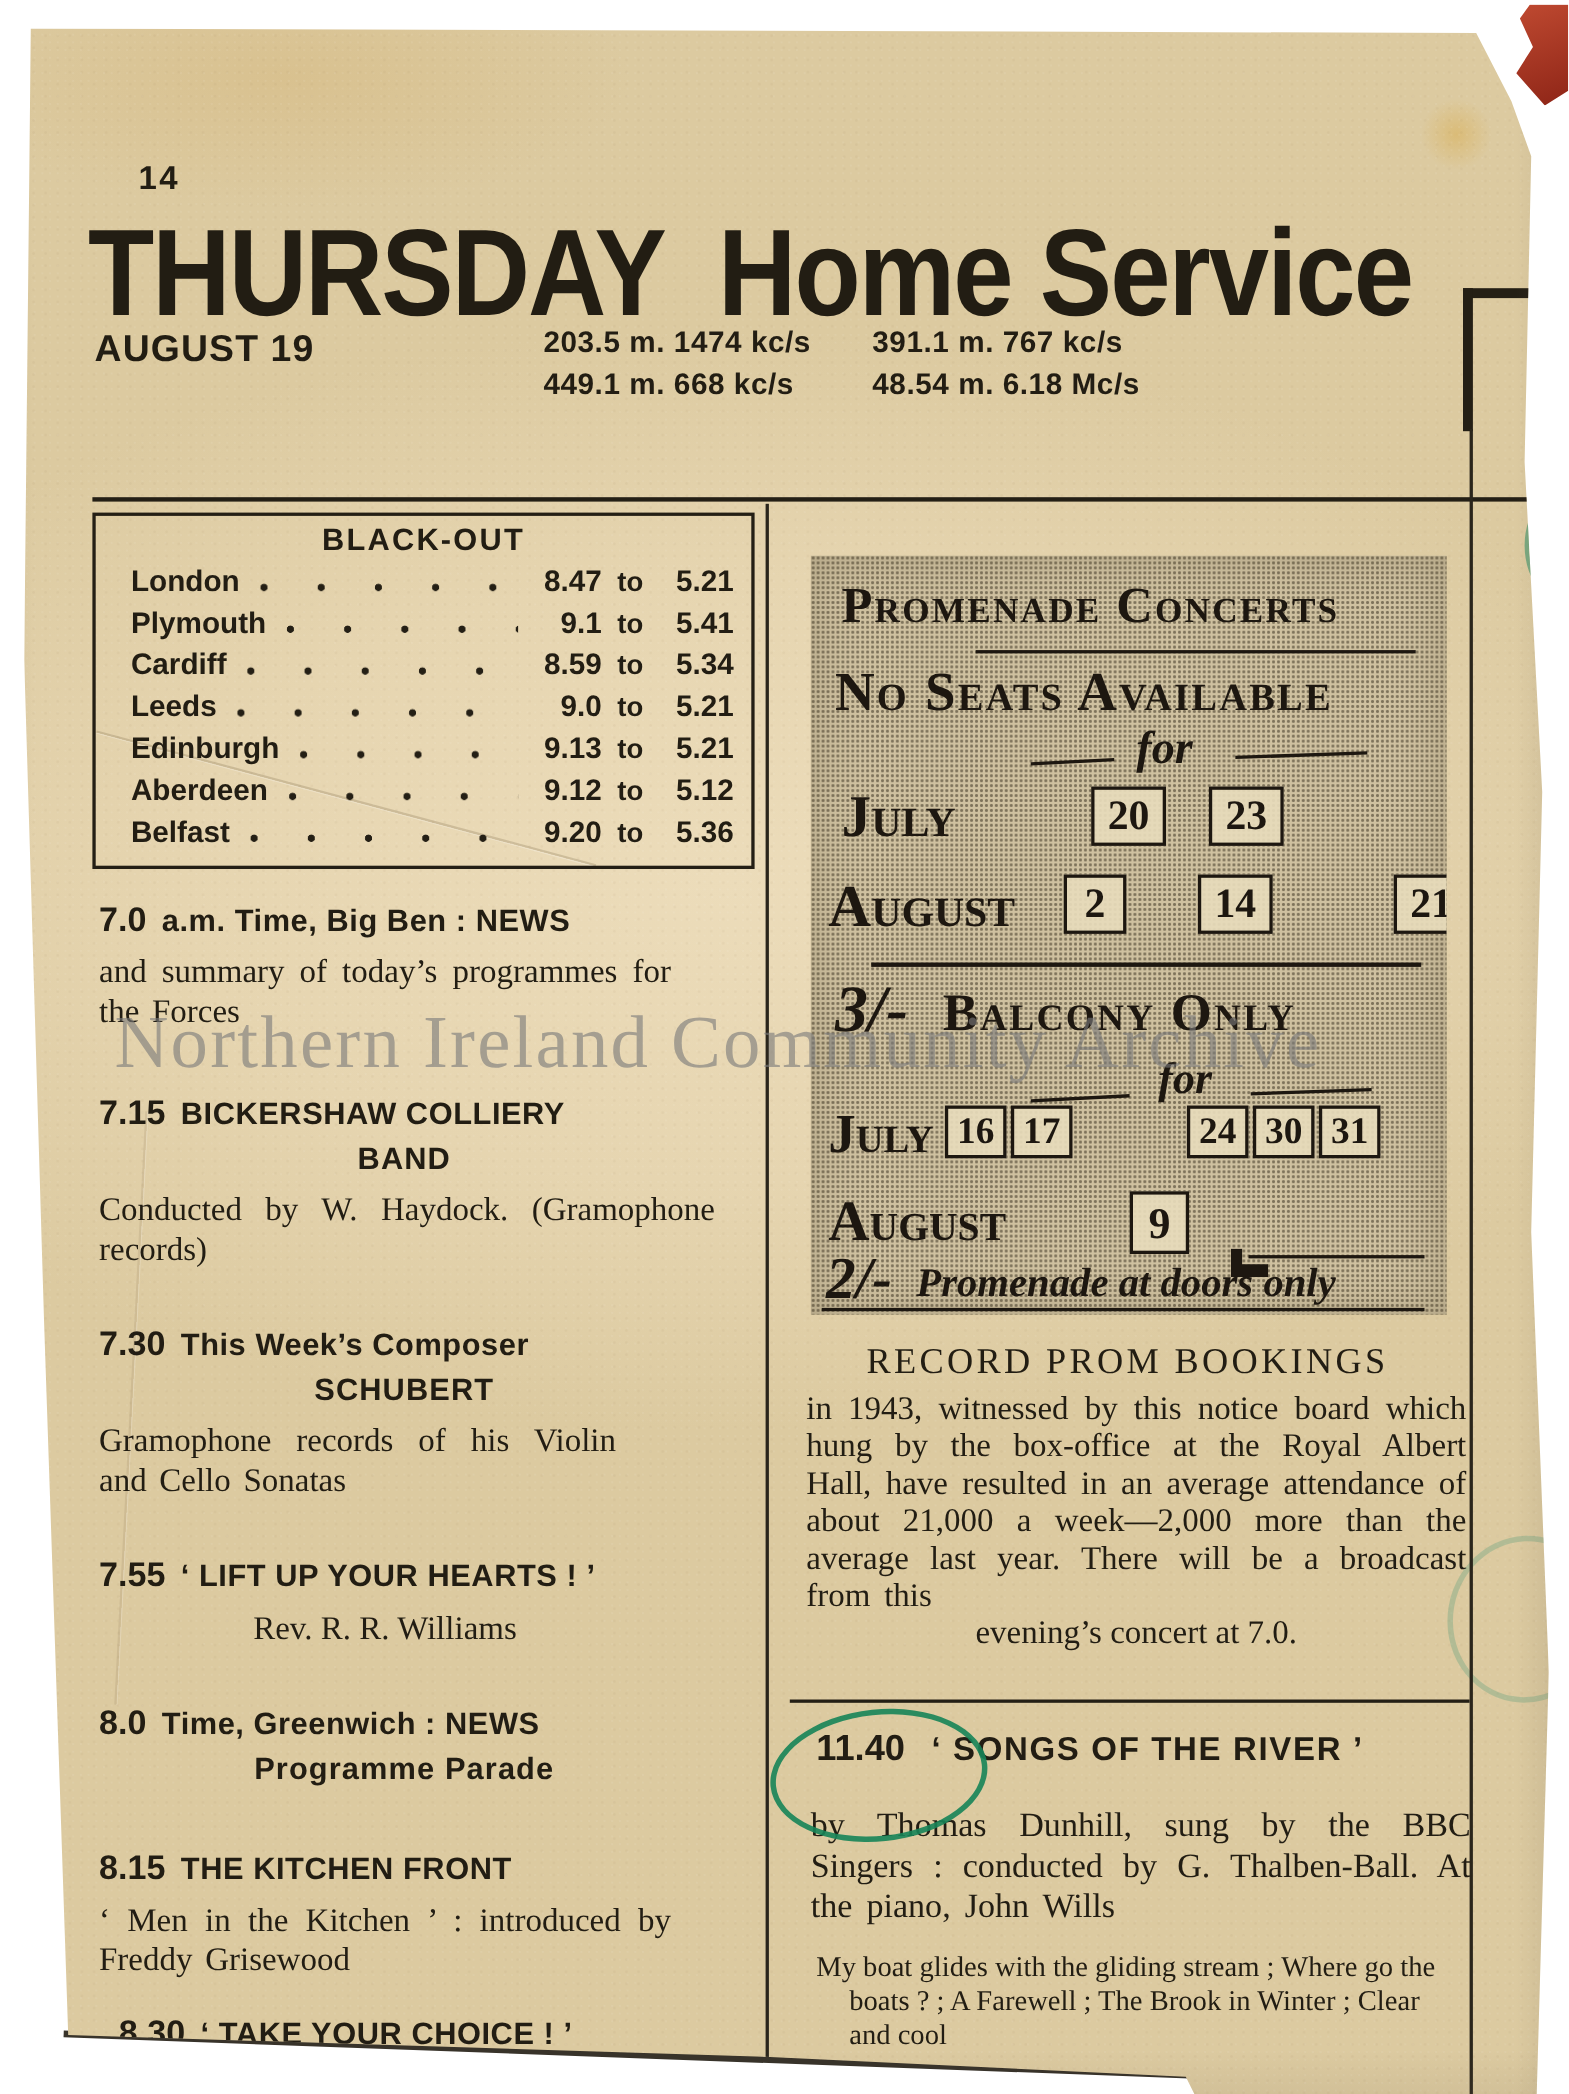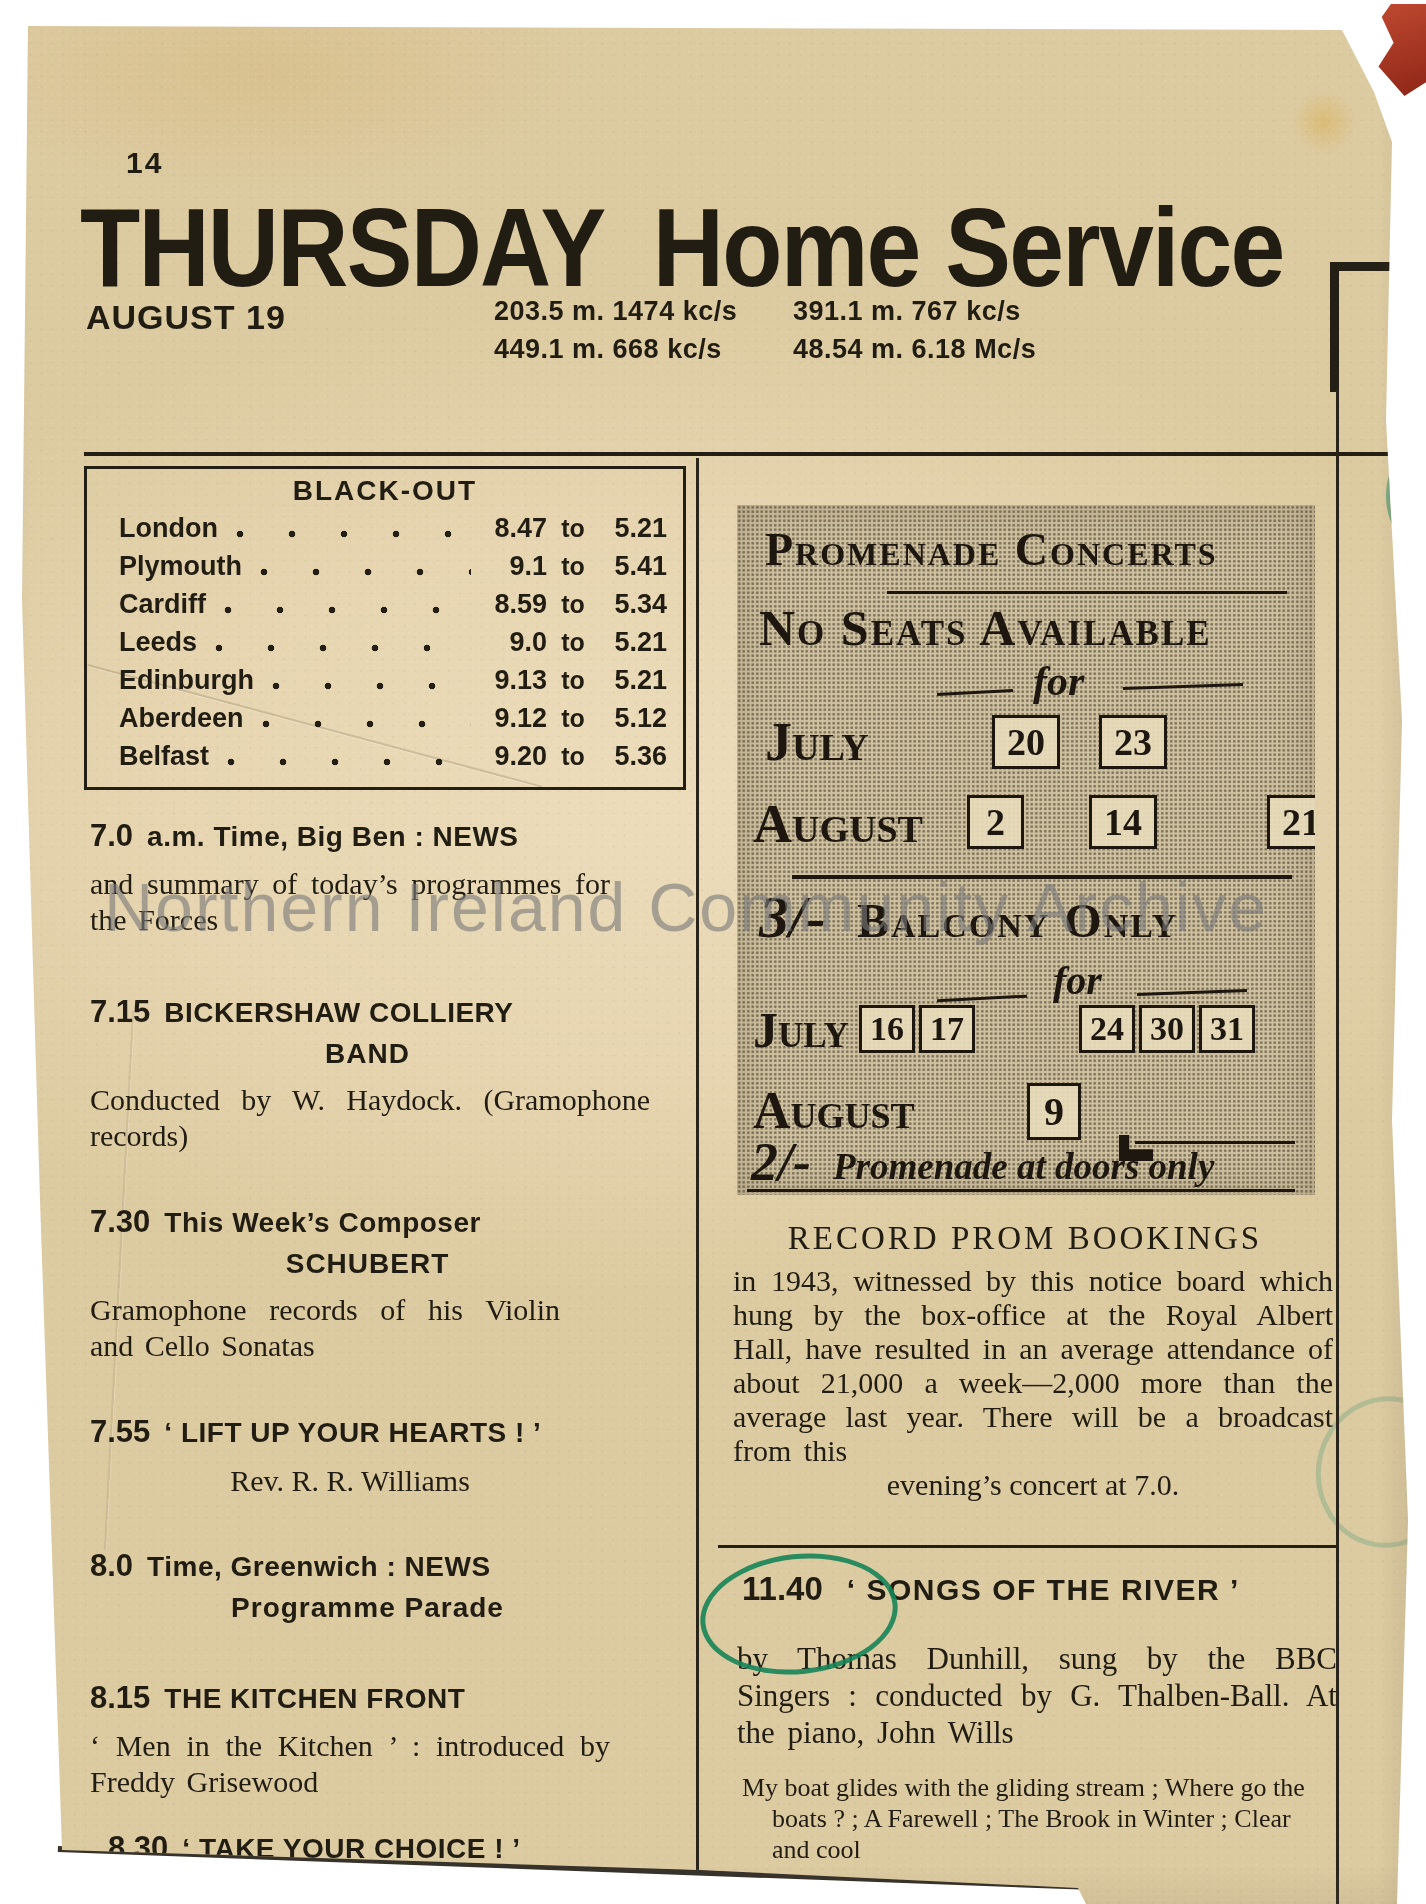--- a/index.html
+++ b/index.html
@@ -98,22 +98,22 @@
   .green-oval{position:absolute;left:1316px;top:1396px;width:132px;height:142px;border:5px solid rgba(70,150,120,0.28);
               border-radius:50%;transform:rotate(10deg);}
   .bracket-h{position:absolute;left:1330px;top:262px;width:96px;height:9px;background:#241f15;}
   .bracket-v{position:absolute;left:1330px;top:262px;width:9px;height:130px;background:#241f15;}
   .vline-thin{position:absolute;left:1336px;top:390px;width:3px;height:1514px;background:#2a251b;}
   .edge-blob{position:absolute;left:1412px;top:956px;width:16px;height:34px;background:#2c2618;border-radius:40%;}
   .red-mark{position:absolute;left:1372px;top:4px;width:54px;height:92px;
             background:linear-gradient(160deg,#c04a31,#8e2517);
             clip-path:polygon(35% 0,100% 0,100% 85%,60% 100%,12% 68%,40% 42%,18% 14%);}
   
-  .watermark{position:absolute;left:104px;top:868px;font-size:68px;letter-spacing:2px;white-space:nowrap;
-             color:rgba(122,122,122,0.62);z-index:10;pointer-events:none;}
+  .watermark{position:absolute;left:104px;top:908px;font-size:68px;letter-spacing:2px;white-space:nowrap;
+             color:rgba(122,122,122,0.62);z-index:10;pointer-events:none;font-family:Liberation Serif, serif;}
 </style>
 </head>
 <body>
 
 <div class="stage">
   <div class="edge-shadow"></div>
 
   <div class="paper">
     <div class="crease crease1"></div>
     <div class="crease crease2"></div>

